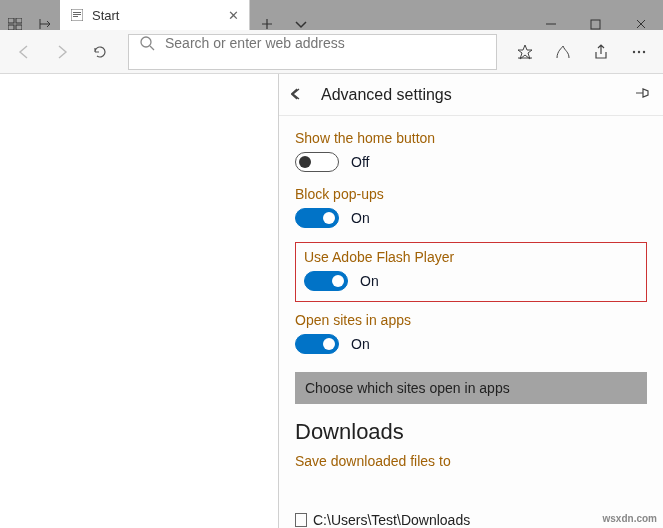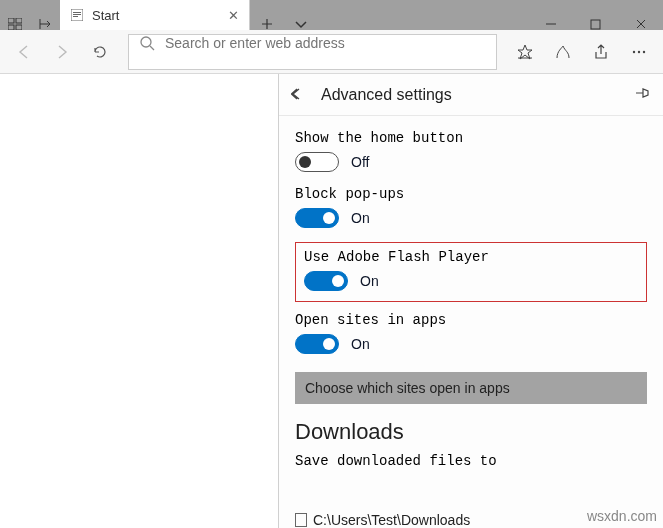--- a/index.html
+++ b/index.html
@@ -27,39 +27,39 @@
   
   .content { position: relative; height: calc(528px - 30px - 44px); background: #fff; }
   .settings-panel { position: absolute; right: 0; top: 0; bottom: 0; width: 385px; background: #fdfdfd; border-left: 1px solid #d0d0d0; display: flex; flex-direction: column; }
   .panel-header { height: 42px; display: flex; align-items: center; padding: 0 12px; gap: 12px; border-bottom: 1px solid #e8e8e8; }
   .panel-header .back { font-size: 14px; color: #444; }
   .panel-header h1 { font-size: 16px; font-weight: 400; color: #222; flex: 1; }
   .panel-header .pin { color: #444; font-size: 14px; }
   .panel-body { flex: 1; overflow: hidden; padding: 14px 16px 0 16px; }
 
   .setting { margin-bottom: 14px; }
-  .setting-label { font-size: 14px; color: #000000; margin-bottom: 6px; font-family: Liberation Mono, monospace; }
+  .setting-label { font-size: 14px; color: #a16207; margin-bottom: 6px; }
   .toggle-row { display: flex; align-items: center; gap: 12px; }
   .toggle { width: 44px; height: 20px; border-radius: 10px; position: relative; }
   .toggle.off { background: #fff; border: 1px solid #555; }
   .toggle.off .knob { width: 12px; height: 12px; background: #333; border-radius: 50%; position: absolute; top: 3px; left: 3px; }
   .toggle.on { background: #0173c7; border: 1px solid #0173c7; }
   .toggle.on .knob { width: 12px; height: 12px; background: #fff; border-radius: 50%; position: absolute; top: 3px; right: 3px; }
   .toggle-state { font-size: 14px; color: #0f172a; }
 
   .highlight-box { border: 1px solid #c33; padding: 6px 8px 10px 8px; margin-bottom: 10px; }
   .highlight-box .setting { margin-bottom: 0; }
 
   .choose-btn { background: #a3a3a3; border: none; padding: 8px 10px; font-size: 14px; color: #222; width: 100%; text-align: left; margin-top: 4px; margin-bottom: 15px; }
 
   h2.section { font-size: 22px; font-weight: 400; color: #222; margin-bottom: 8px; }
   .path-row { font-size: 14px; color: #222; display: flex; align-items: center; gap: 6px; margin-top: 43px; }
   .file-ico { width: 12px; height: 14px; border: 1px solid #666; display: inline-block; }
 
-  .watermark { position: absolute; bottom: 4px; right: 6px; font-size: 14px; color: #888; z-index: 10; }
+  .watermark { position: absolute; bottom: 4px; right: 6px; font-size: 10px; color: #888; z-index: 10; font-weight: bold; }
 </style>
 </head>
 <body>
 
 <div class="titlebar">
   <div class="tb-btn">
     <svg width="14" height="12" viewBox="0 0 14 12">
         <rect x="0" y="0" width="6" height="5" fill="none" stroke="#333"></rect>
         <rect x="8" y="0" width="6" height="5" fill="none" stroke="#333"></rect>
         <rect x="0" y="7" width="6" height="5" fill="none" stroke="#333"></rect>

